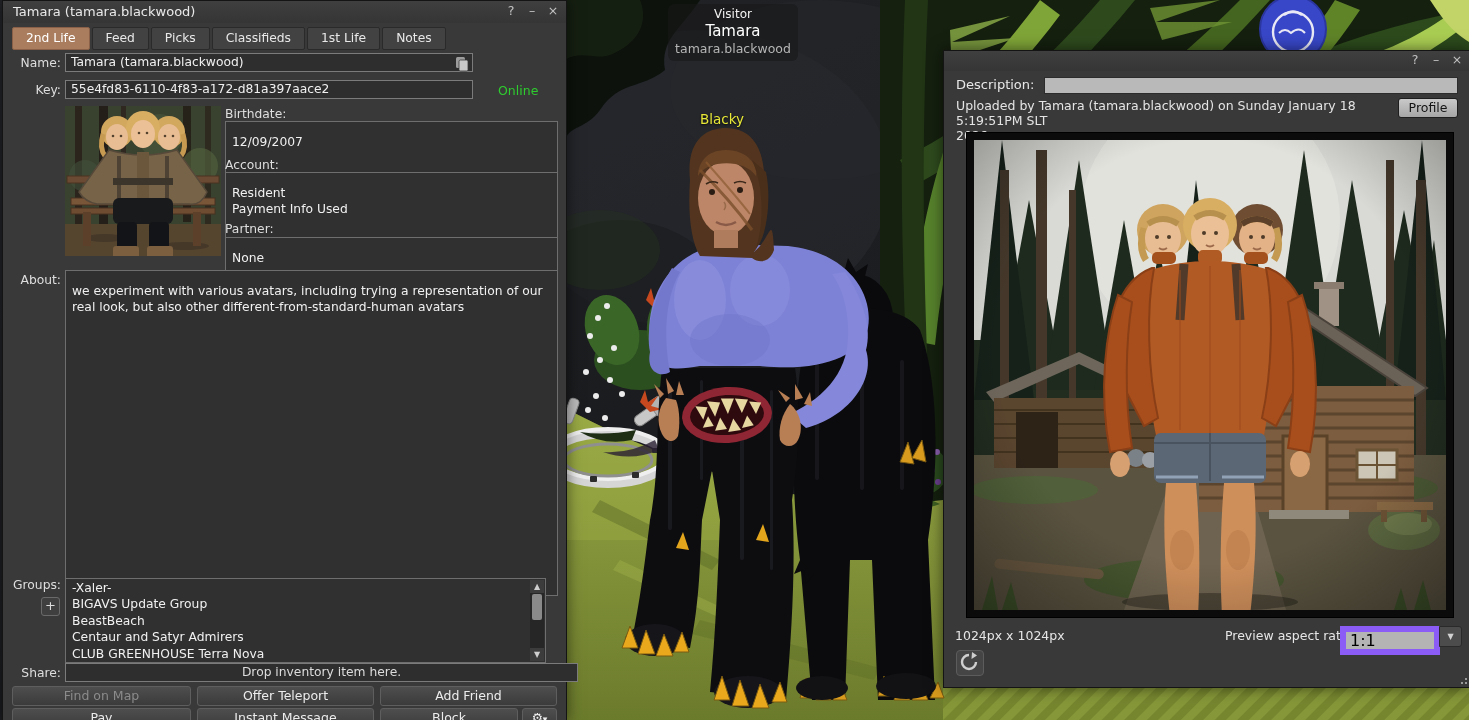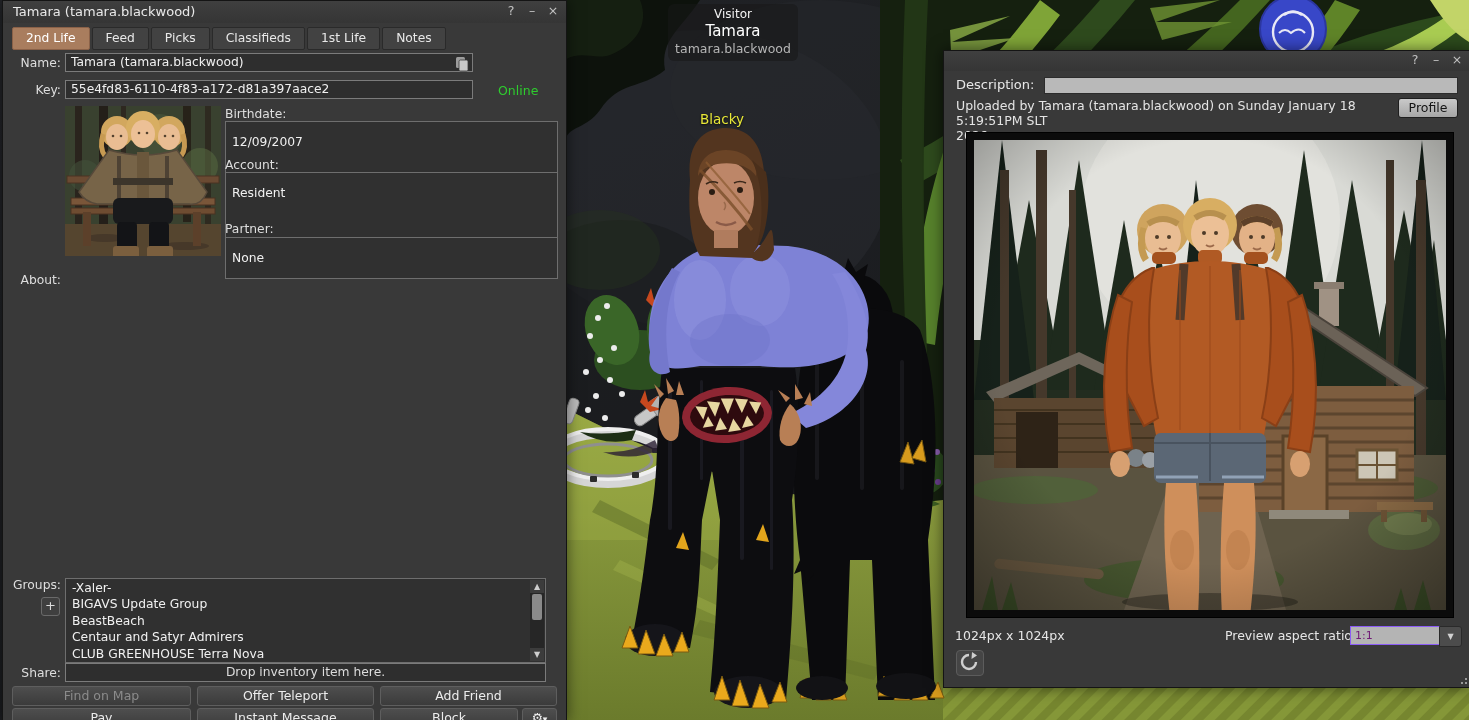--- a/index.html
+++ b/index.html
@@ -53,21 +53,21 @@
   .lightfield{position:absolute;background:#b9b9b9;border:1px solid #2c2c2c;height:15px;}
   .upl{position:absolute;left:12px;top:48px;width:420px;font-size:12.5px;color:#e4e4e4;line-height:1.18;}
   .profile-btn{position:absolute;right:12px;top:47px;width:58px;height:18px;
                background:linear-gradient(#c9c9c9,#a6a6a6);border:1px solid #1e1e1e;border-radius:3px;
                color:#141414;font-size:12.5px;text-align:center;line-height:17px;}
   .imgframe{position:absolute;left:22px;top:81px;width:486px;height:484px;background:#0b0b0b;
             border:1px solid #000;}
   .dims{position:absolute;left:11px;top:577px;font-size:12.5px;color:#e6e6e6;}
   .aspect-label{position:absolute;right:118px;top:577px;font-size:12.5px;color:#e6e6e6;}
   .aspect-dd{position:absolute;right:30px;top:575px;width:84px;height:17px;background:#b4b4b4;
-             border:1px solid #8b5cf6;font-size:11px;color:#701a75;line-height:17px;padding-left:4px;}
+             border:6px solid #8b5cf6;font-size:16px;color:#000000;line-height:17px;padding-left:4px;}
   .aspect-arrow{position:absolute;right:8px;top:575px;width:21px;height:19px;background:#4c4c4c;
                 border:1px solid #2a2a2a;border-radius:0 3px 3px 0;color:#d2d2d2;font-size:8px;
                 text-align:center;line-height:19px;}
   .refresh-btn{position:absolute;left:12px;top:599px;width:26px;height:24px;background:#454545;
                border:1px solid #5c5c5c;border-radius:4px;}
   .grip{position:absolute;right:2px;bottom:2px;width:9px;height:9px;
         background:
          radial-gradient(circle at 7px 7px,#999 1px,transparent 1.4px),
          radial-gradient(circle at 7px 3px,#999 1px,transparent 1.4px),
          radial-gradient(circle at 3px 7px,#999 1px,transparent 1.4px);}
@@ -383,44 +383,46 @@
     </svg>
 
     <span style="position:absolute;left:222px;top:106px;font-size:12.3px;color:#dedede;">Birthdate:</span>
     <div class="dbox" style="left:222px;top:120px;width:319px;height:32px;">
       <div>12/09/2007</div>
     </div>
 
     <span style="position:absolute;left:222px;top:157px;font-size:12.3px;color:#dedede;">Account:</span>
     <div class="dbox" style="left:222px;top:171px;width:319px;height:42px;">
       <div>Resident</div>
+      <div>Payment Info Used</div>
     </div>
 
     <span style="position:absolute;left:222px;top:221px;font-size:12.3px;color:#dedede;">Partner:</span>
     <div class="dbox" style="left:222px;top:236px;width:319px;height:16px;">None</div>
 
     <span class="flabel" style="left:8px;top:272px;">About:</span>
+    <div class="dbox" style="left:62px;top:269px;width:479px;height:300px;">we experiment with various avatars, including trying a representation of our real look, but also other different-from-standard-human avatars</div>
 
     <span class="flabel" style="left:8px;top:577px;">Groups:</span>
     <div class="plus-btn">+</div>
     <div class="dbox" style="left:62px;top:577px;width:479px;height:81px;padding:1px 0;">
       <div class="grp-item">-Xaler-</div>
       <div class="grp-item">BIGAVS Update Group</div>
       <div class="grp-item">BeastBeach</div>
       <div class="grp-item">Centaur and Satyr Admirers</div>
       <div class="grp-item">CLUB GREENHOUSE Terra Nova</div>
       <div class="sbar">
         <span class="sarrow" style="top:0;">▲</span>
         <span class="sthumb"></span>
         <span class="sarrow" style="bottom:0;">▼</span>
       </div>
     </div>
 
     <span class="flabel" style="left:8px;top:665px;">Share:</span>
-    <div class="dfield" style="left:62px;top:662px;width:479px;height:15px;text-align:center;color:#dcdcdc;padding:1px 0;">Drop inventory item here.</div>
+    <div class="dfield" style="left:62px;top:662px;width:479px;height:15px;text-align:center;color:#dcdcdc;padding:1px 16px;">Drop inventory item here.</div>
 
     <div class="btn disabled" style="left:9px;top:685px;width:177px;">Find on Map</div>
     <div class="btn" style="left:194px;top:685px;width:175px;">Offer Teleport</div>
     <div class="btn" style="left:377px;top:685px;width:175px;">Add Friend</div>
     <div class="btn" style="left:9px;top:707px;width:177px;">Pay</div>
     <div class="btn" style="left:194px;top:707px;width:175px;">Instant Message</div>
     <div class="btn" style="left:377px;top:707px;width:136px;">Block</div>
     <div class="btn" style="left:519px;top:707px;width:33px;">
       <span>⚙</span><span style="font-size:9px;">▾</span>
     </div>

